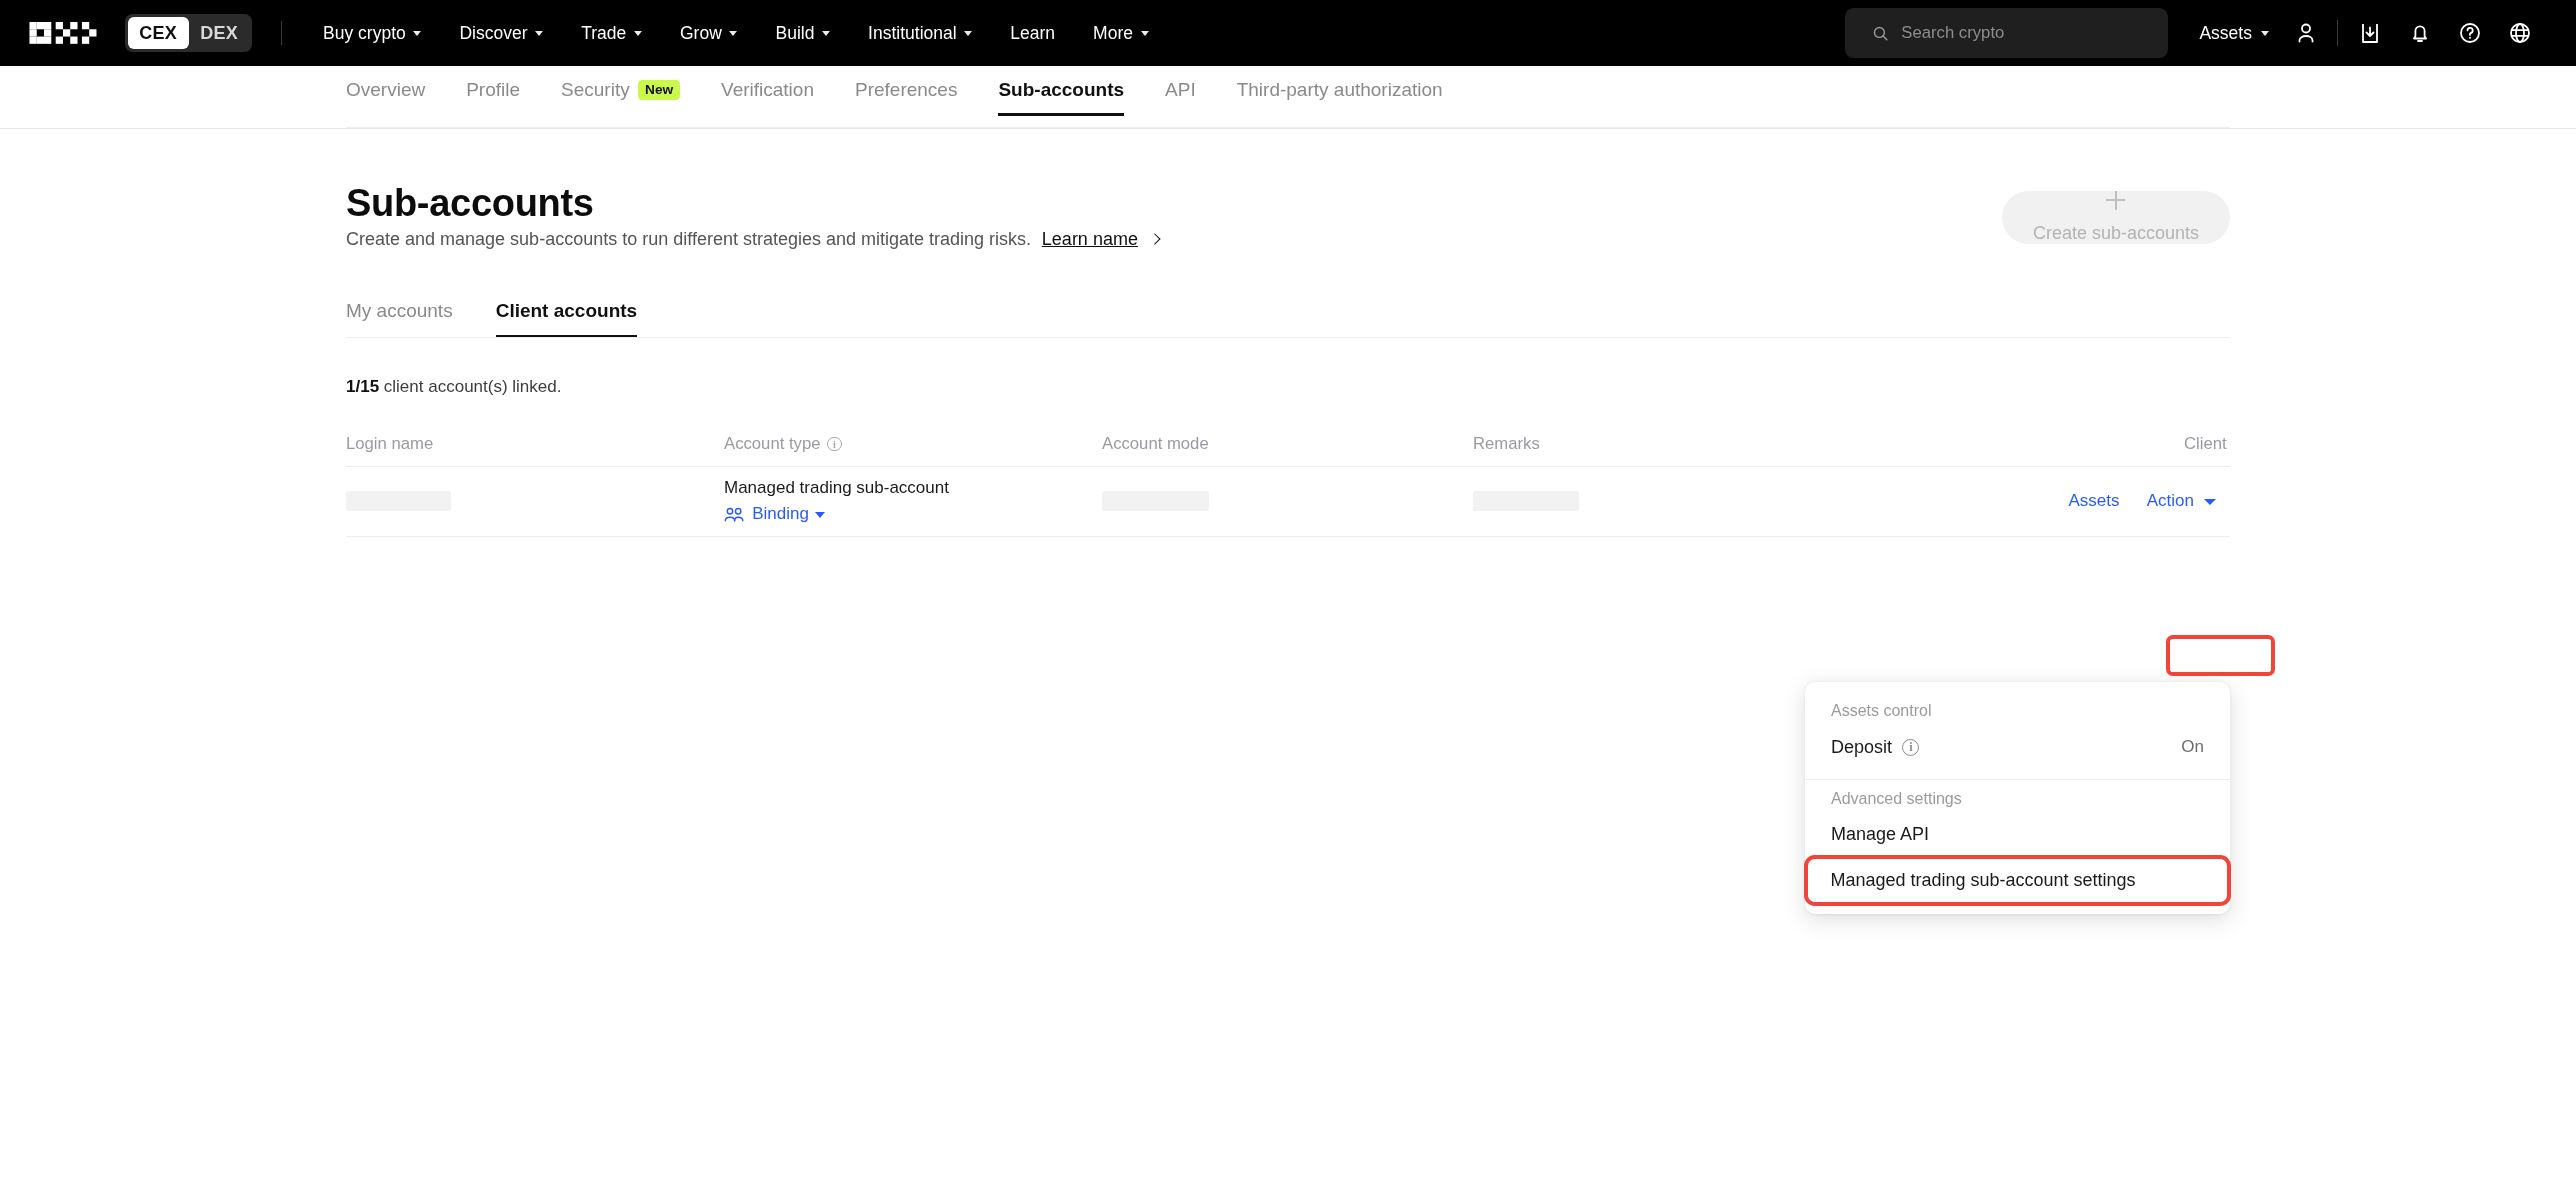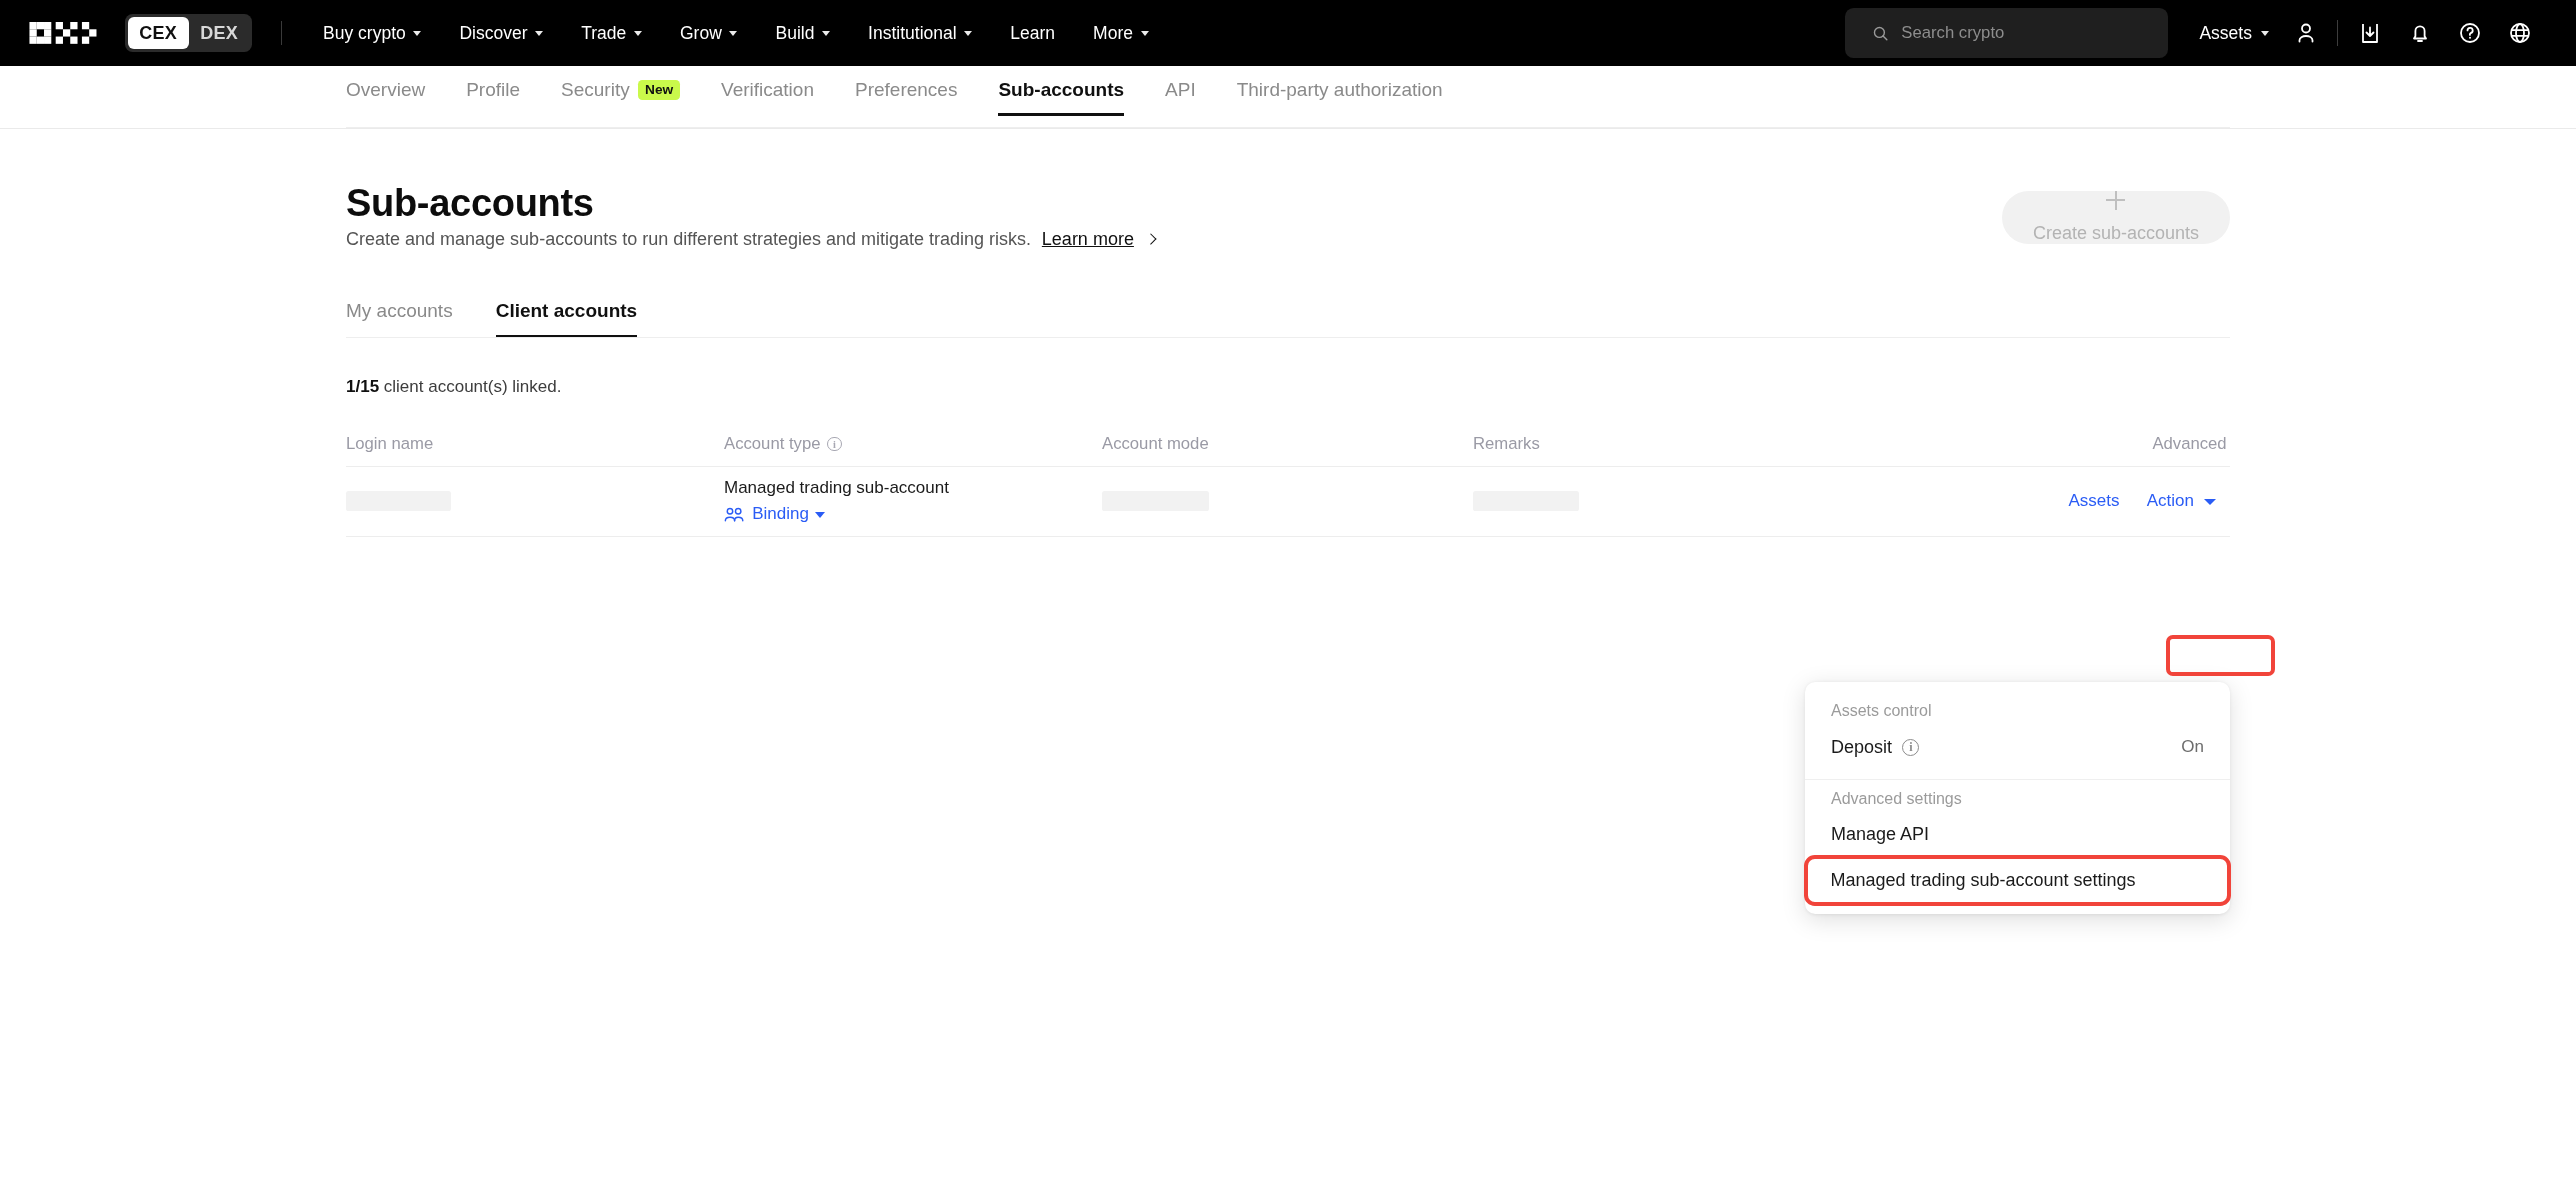--- a/index.html
+++ b/index.html
@@ -475,21 +475,21 @@
   </div>
 </div>
 
 <div class="page">
 
   <div class="page-head">
     <div>
       <div class="page-title">Sub-accounts</div>
       <div class="page-sub">
         <span>Create and manage sub-accounts to run different strategies and mitigate trading risks.</span>
-        <span class="learn-more">Learn more</span>
+        <span class="learn-more">Learn name</span>
         <span class="lm-chev"></span>
       </div>
     </div>
     <button class="create-btn">
       <span class="plus"></span>
       <span>Create sub-accounts</span>
     </button>
   </div>
 
   <div class="subtabs">
@@ -510,21 +510,21 @@
     <div class="tbl-head">
       <div class="c-login">Login name</div>
       <div class="c-type">
         <span class="hdr-info">
           <span>Account type</span>
           <span class="info-circle">i</span>
         </span>
       </div>
       <div class="c-mode">Account mode</div>
       <div class="c-rem">Remarks</div>
-      <div class="c-act">Advanced</div>
+      <div class="c-act">Client</div>
     </div>
 
     <div class="tbl-row">
       <div class="c-login">
         <div class="skel s1"></div>
       </div>
       <div class="c-type">
         <div class="type-main">Managed trading sub-account</div>
         <div class="binding-row">
           <svg width="20.5" height="15.4" viewBox="0 0 24 18" fill="none">

